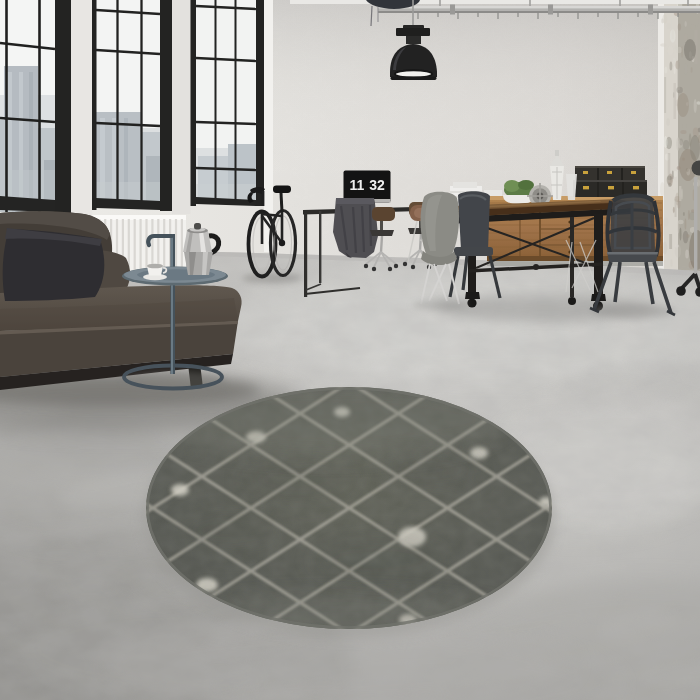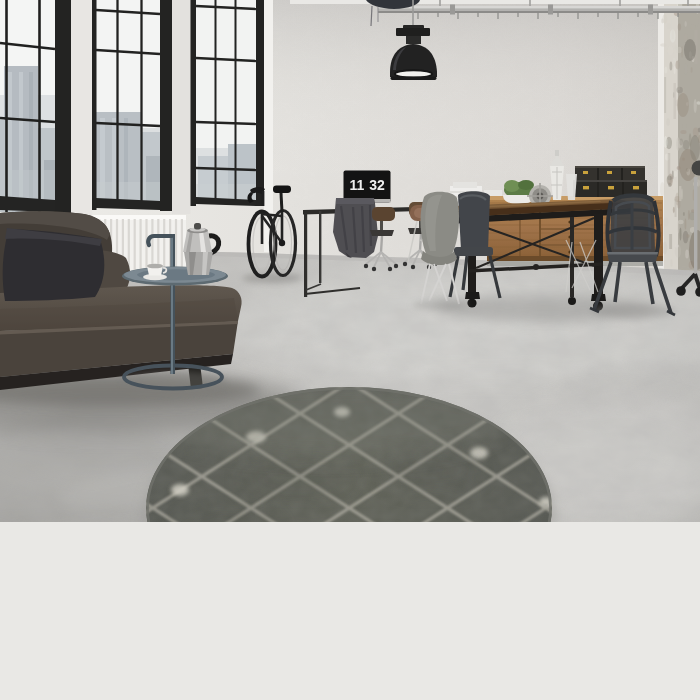--- a/index.html
+++ b/index.html
@@ -1,16 +1,16 @@
 <!DOCTYPE html>
 <html><head>
 <meta charset="utf-8">
 <style>
   html,body{margin:0;padding:0;background:#e9e8e5;}
-  #scene{width:700px;height:522px;position:relative;overflow:hidden;font-family:"Liberation Sans",sans-serif;text-align:right;}
+  #scene{width:700px;height:700px;position:relative;overflow:hidden;font-family:"Liberation Sans",sans-serif;text-align:right;}
 </style>
 </head>
 <body>
 <div id="scene">
 <svg width="700" height="700" viewBox="0 0 700 700" xmlns="http://www.w3.org/2000/svg">
 <defs>
   <linearGradient id="wallg" x1="0" y1="0" x2="1" y2="0">
     <stop offset="0" stop-color="#eeede9"></stop>
     <stop offset="0.45" stop-color="#e3e1dd"></stop>
     <stop offset="0.8" stop-color="#dcd9d5"></stop>

